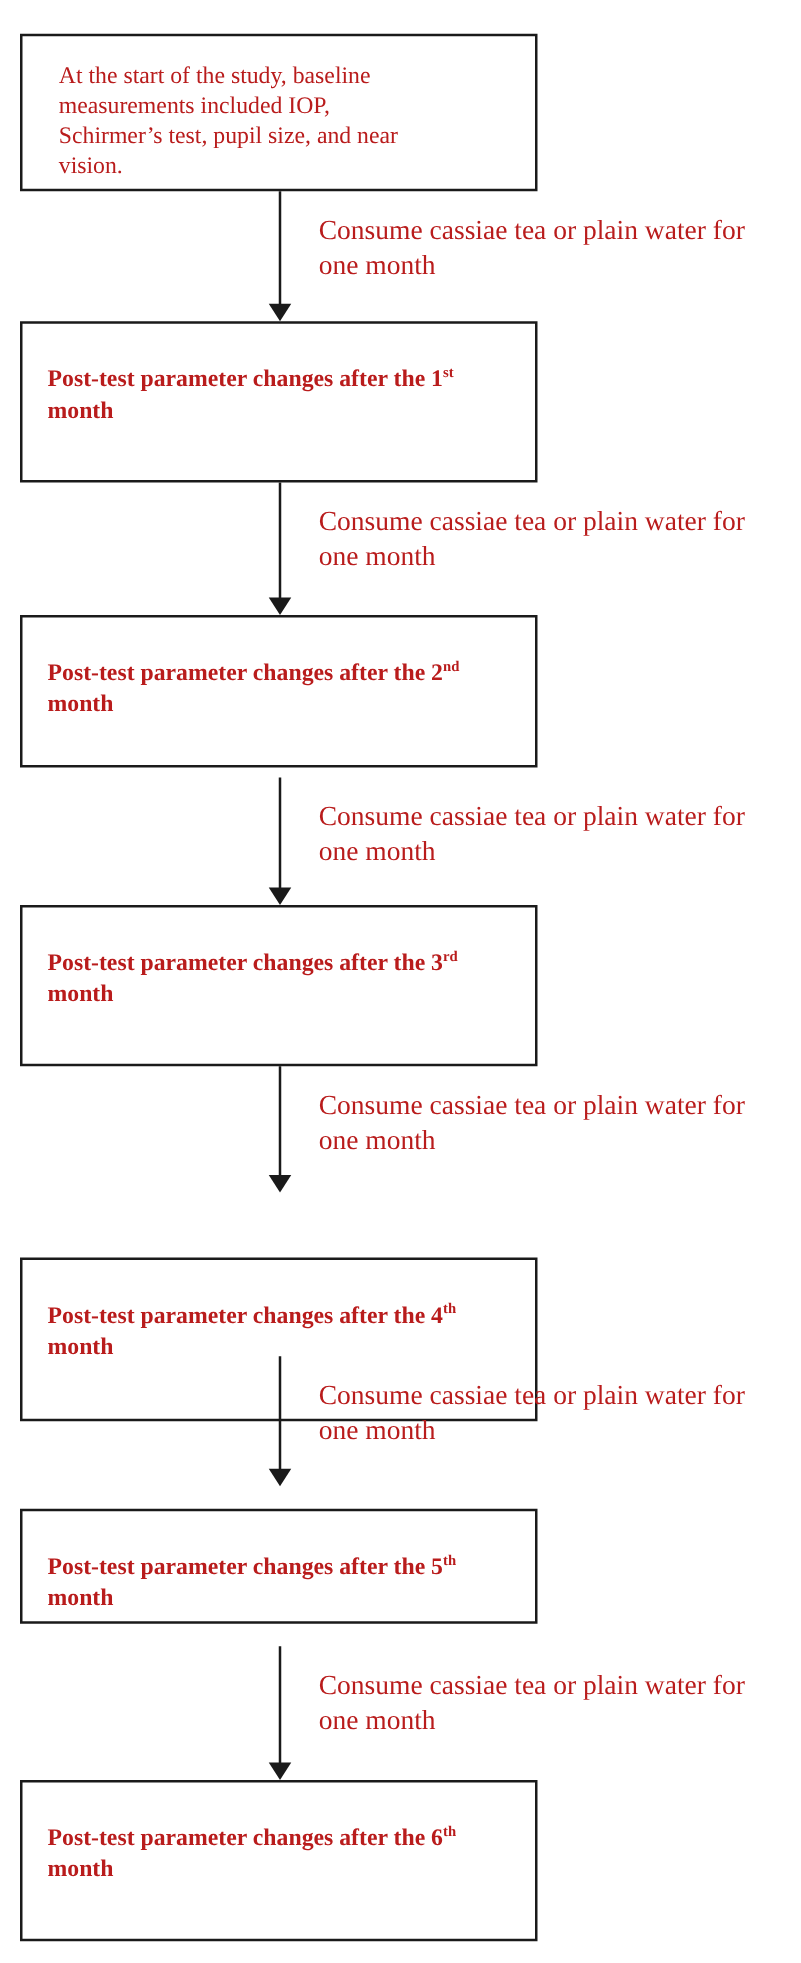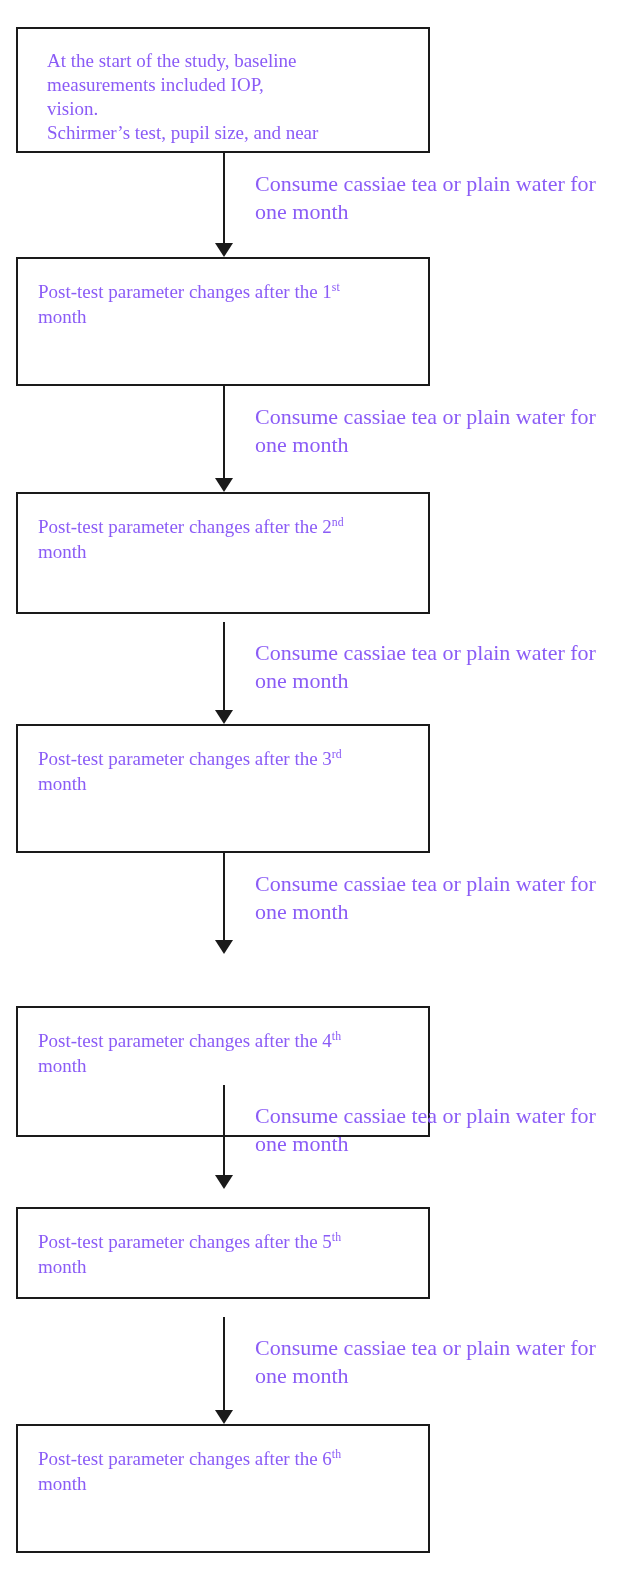--- a/index.html
+++ b/index.html
@@ -1,34 +1,34 @@
 <!DOCTYPE html>
 <html><head>
 <meta charset="utf-8">
 <style>
   html, body { margin:0; padding:0; background:#ffffff; }
   .canvas {
     position:relative;
     width:641px; height:1570px;
     background:#ffffff;
     font-family:"Liberation Serif","DejaVu Serif",serif;
-    color:#8b5cf6;
+    color:#b91c1c;
     overflow:hidden;
   }
   .box {
     position:absolute;
     left:16px; width:414px;
     box-sizing:border-box;
     background:#ffffff;
     border:2px solid #1a1a1a;
     font-size:19px;
   }
   .box .line { white-space:nowrap; }
   .baseline { top:27px; height:126px; padding:20px 12px 0 29px; line-height:24px; }
-  .posttest { padding:20px 12px 0 20px; line-height:25px; }
+  .posttest { padding:32px 12px 0 20px; line-height:25px;font-weight:bold; }
   .p1 { top:257px;  height:129px; }
   .p2 { top:492px;  height:122px; }
   .p3 { top:724px;  height:129px; }
   .p4 { top:1006px;  height:131px; }
   .p5 { top:1207px; height:92px; }
   .p6 { top:1424px; height:129px; }
   sup { font-size:62%; line-height:0; }
 
   .connector { position:absolute; left:215px; width:18px; }
   .c1 { top:153px;  height:104px; }
@@ -61,22 +61,22 @@
   .lb6 { top:1334px; }
 </style>
 </head>
 <body>
 
 <div class="canvas">
 
   <div class="box baseline">
     <div class="line">At the start of the study, baseline</div>
     <div class="line">measurements included IOP,</div>
+    <div class="line">Schirmer’s test, pupil size, and near</div>
     <div class="line">vision.</div>
-    <div class="line">Schirmer’s test, pupil size, and near</div>
   </div>
 
   <div class="connector c1">
     <div class="vline"></div>
     <div class="ahead"></div>
   </div>
   <div class="clabel lb1">
     <div>Consume cassiae tea or plain water for</div>
     <div>one month</div>
   </div>

